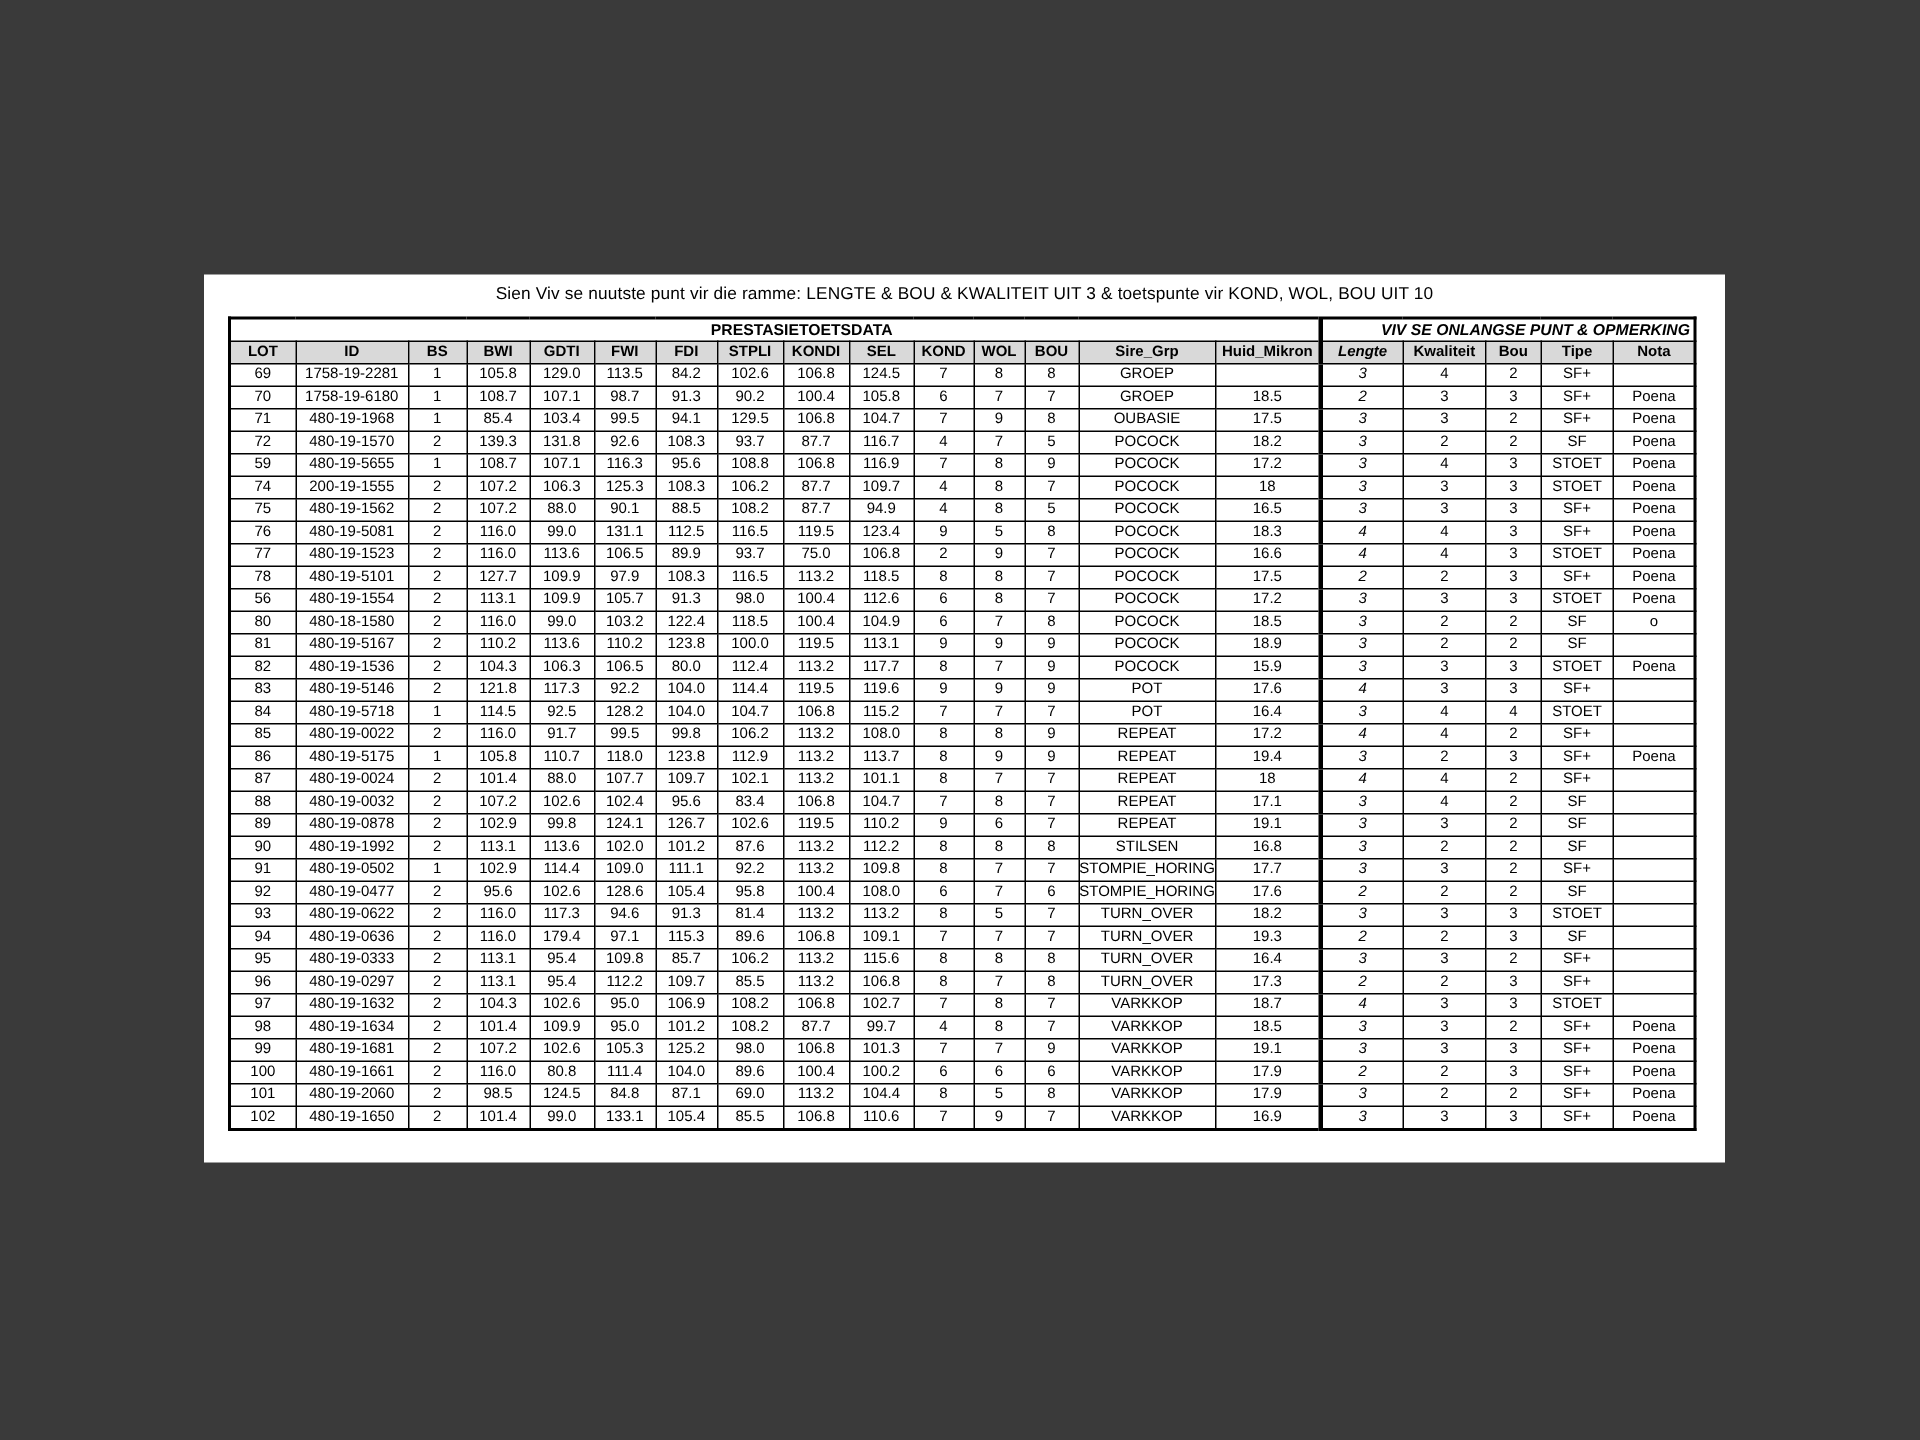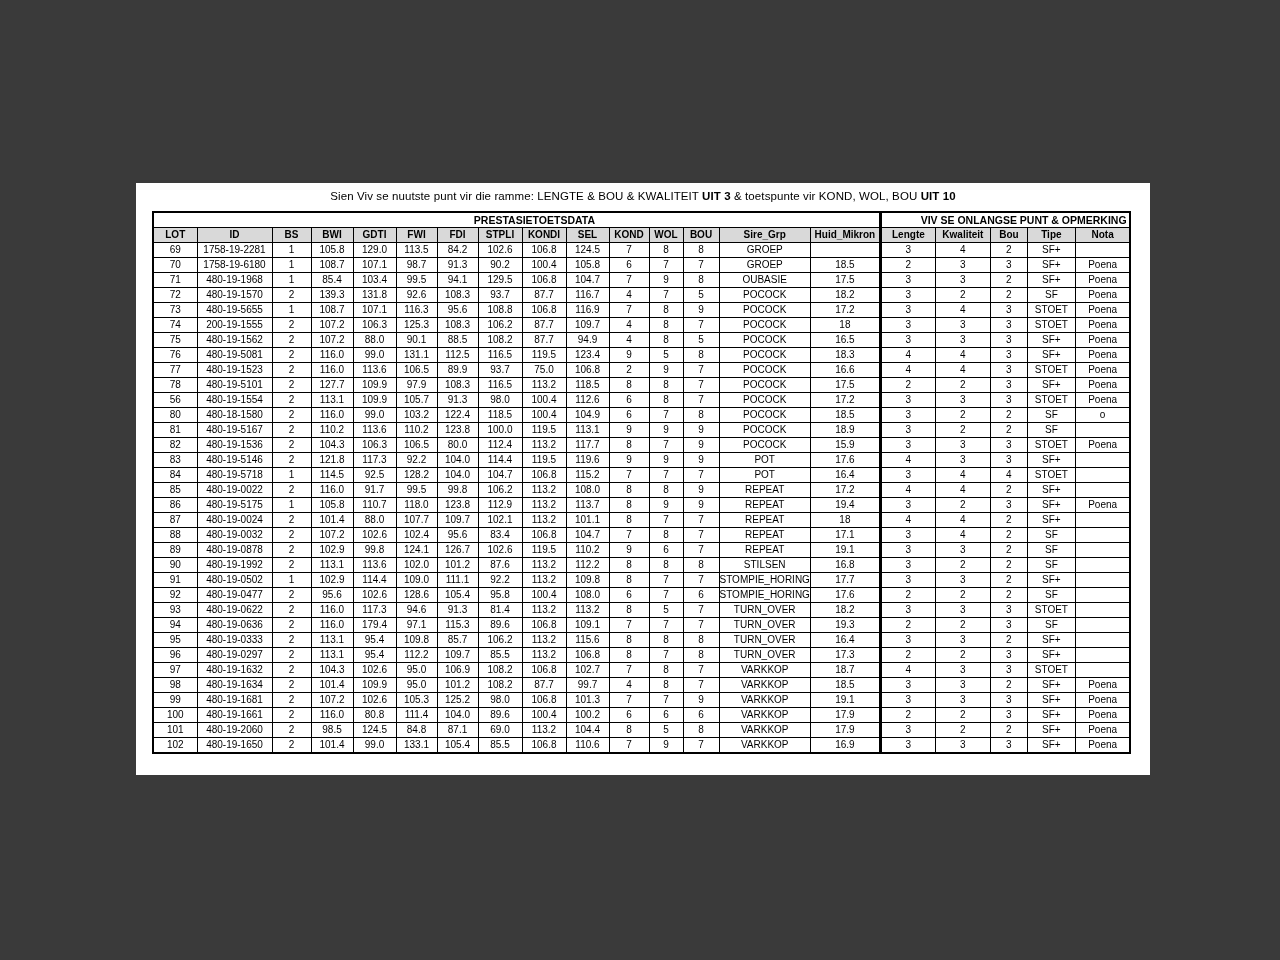--- a/index.html
+++ b/index.html
@@ -27,21 +27,21 @@
     box-sizing: border-box;
   }
   .title {
     text-align: center;
     padding-top: 7px;
     font-size: 11.5px;
     color: #000;
     letter-spacing: 0.1px;
     white-space: nowrap;
   }
-  .title .bold { font-weight: bold; }
+  .title .bold { font-weight: normal; }
   table {
     border-collapse: collapse;
     table-layout: fixed;
     margin: 9px 0 0 16px;
     border: 2px solid #000;
   }
   th, td {
     border: 1px solid #000;
     font-size: 10px;
     text-align: center;
@@ -59,20 +59,21 @@
     font-size: 10.5px;
     padding-left: 36px;
   }
   th.col-header {
     font-weight: bold;
     background: #d9d9d9;
     margin-left: 16px;
   }
   .group-split {
     border-left: 3px solid #000 !important;
+    font-style: italic;
   }
 </style>
 </head>
 <body>
 
 <div class="canvas">
   <div class="page">
     <div class="title"><span>Sien Viv se nuutste punt vir die ramme: LENGTE &amp; BOU &amp; KWALITEIT </span><span class="bold">UIT 3</span><span> &amp; toetspunte vir KOND, WOL, BOU </span><span class="bold">UIT 10</span></div>
     <table>
       <colgroup id="colgroup">
@@ -208,21 +209,21 @@
             <td>5</td>
             <td>POCOCK</td>
             <td>18.2</td>
             <td class="group-split">3</td>
             <td>2</td>
             <td>2</td>
             <td>SF</td>
             <td>Poena</td>
           </tr>
           <tr>
-            <td>73</td>
+            <td>59</td>
             <td>480-19-5655</td>
             <td>1</td>
             <td>108.7</td>
             <td>107.1</td>
             <td>116.3</td>
             <td>95.6</td>
             <td>108.8</td>
             <td>106.8</td>
             <td>116.9</td>
             <td>7</td>

